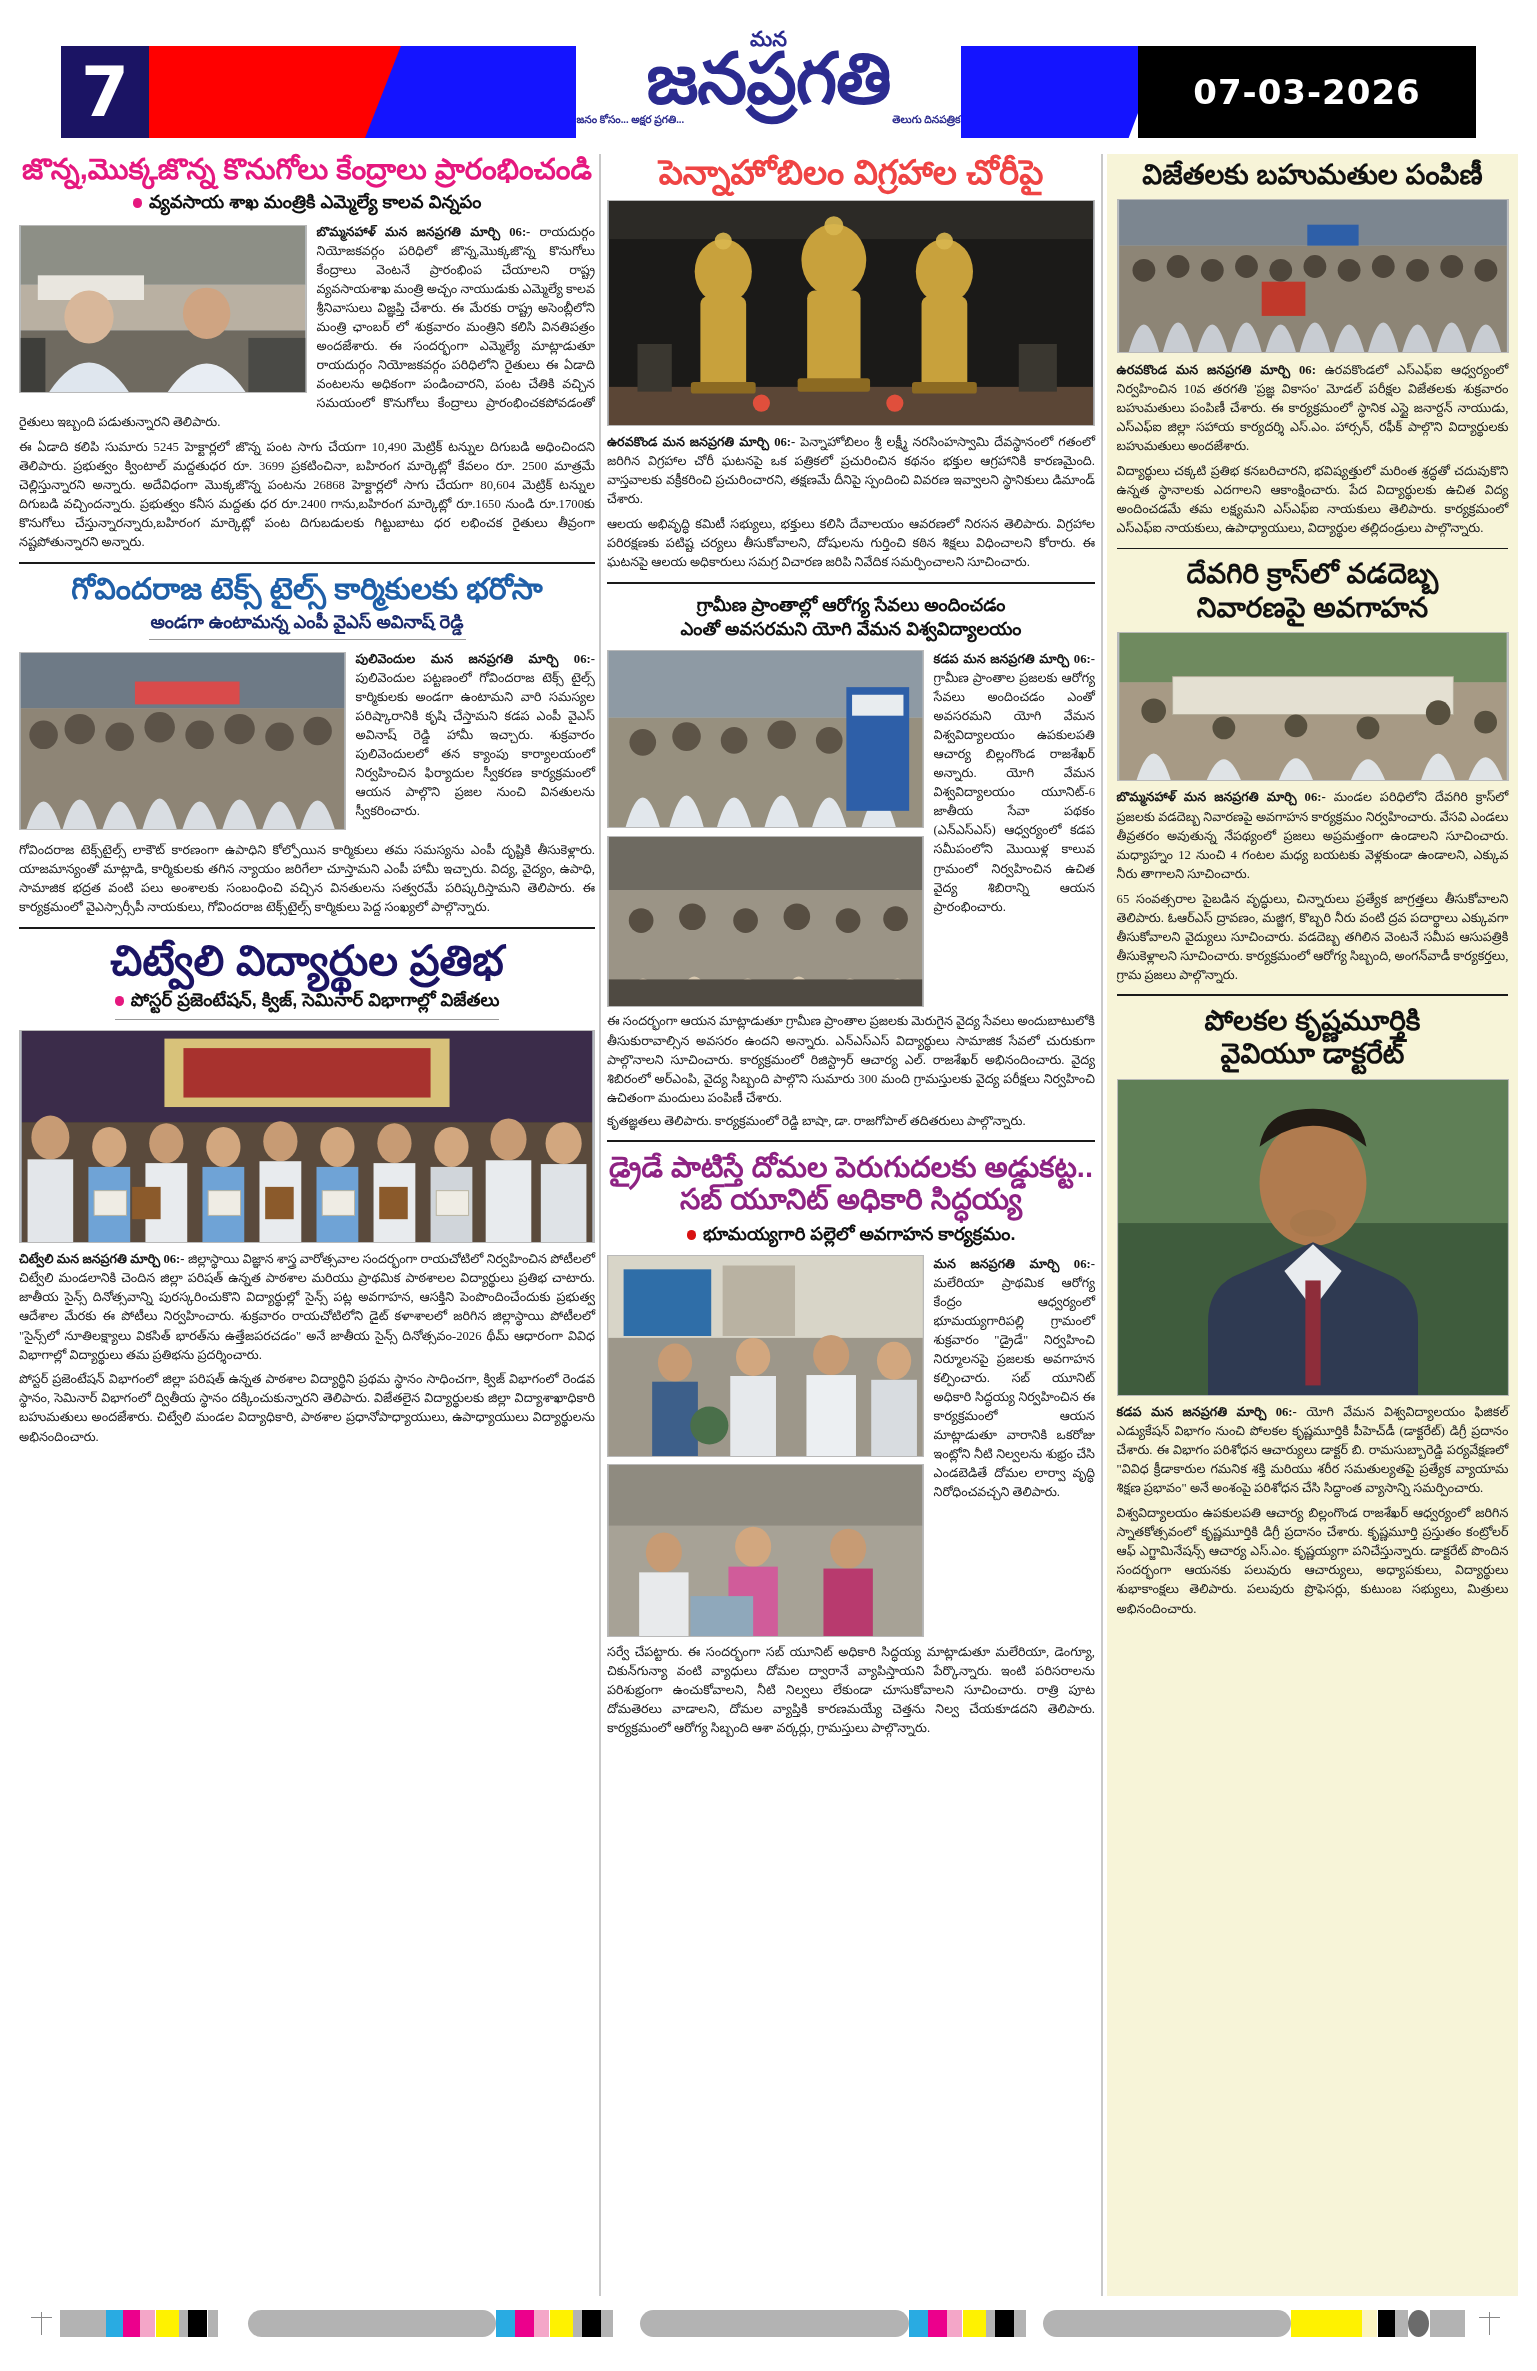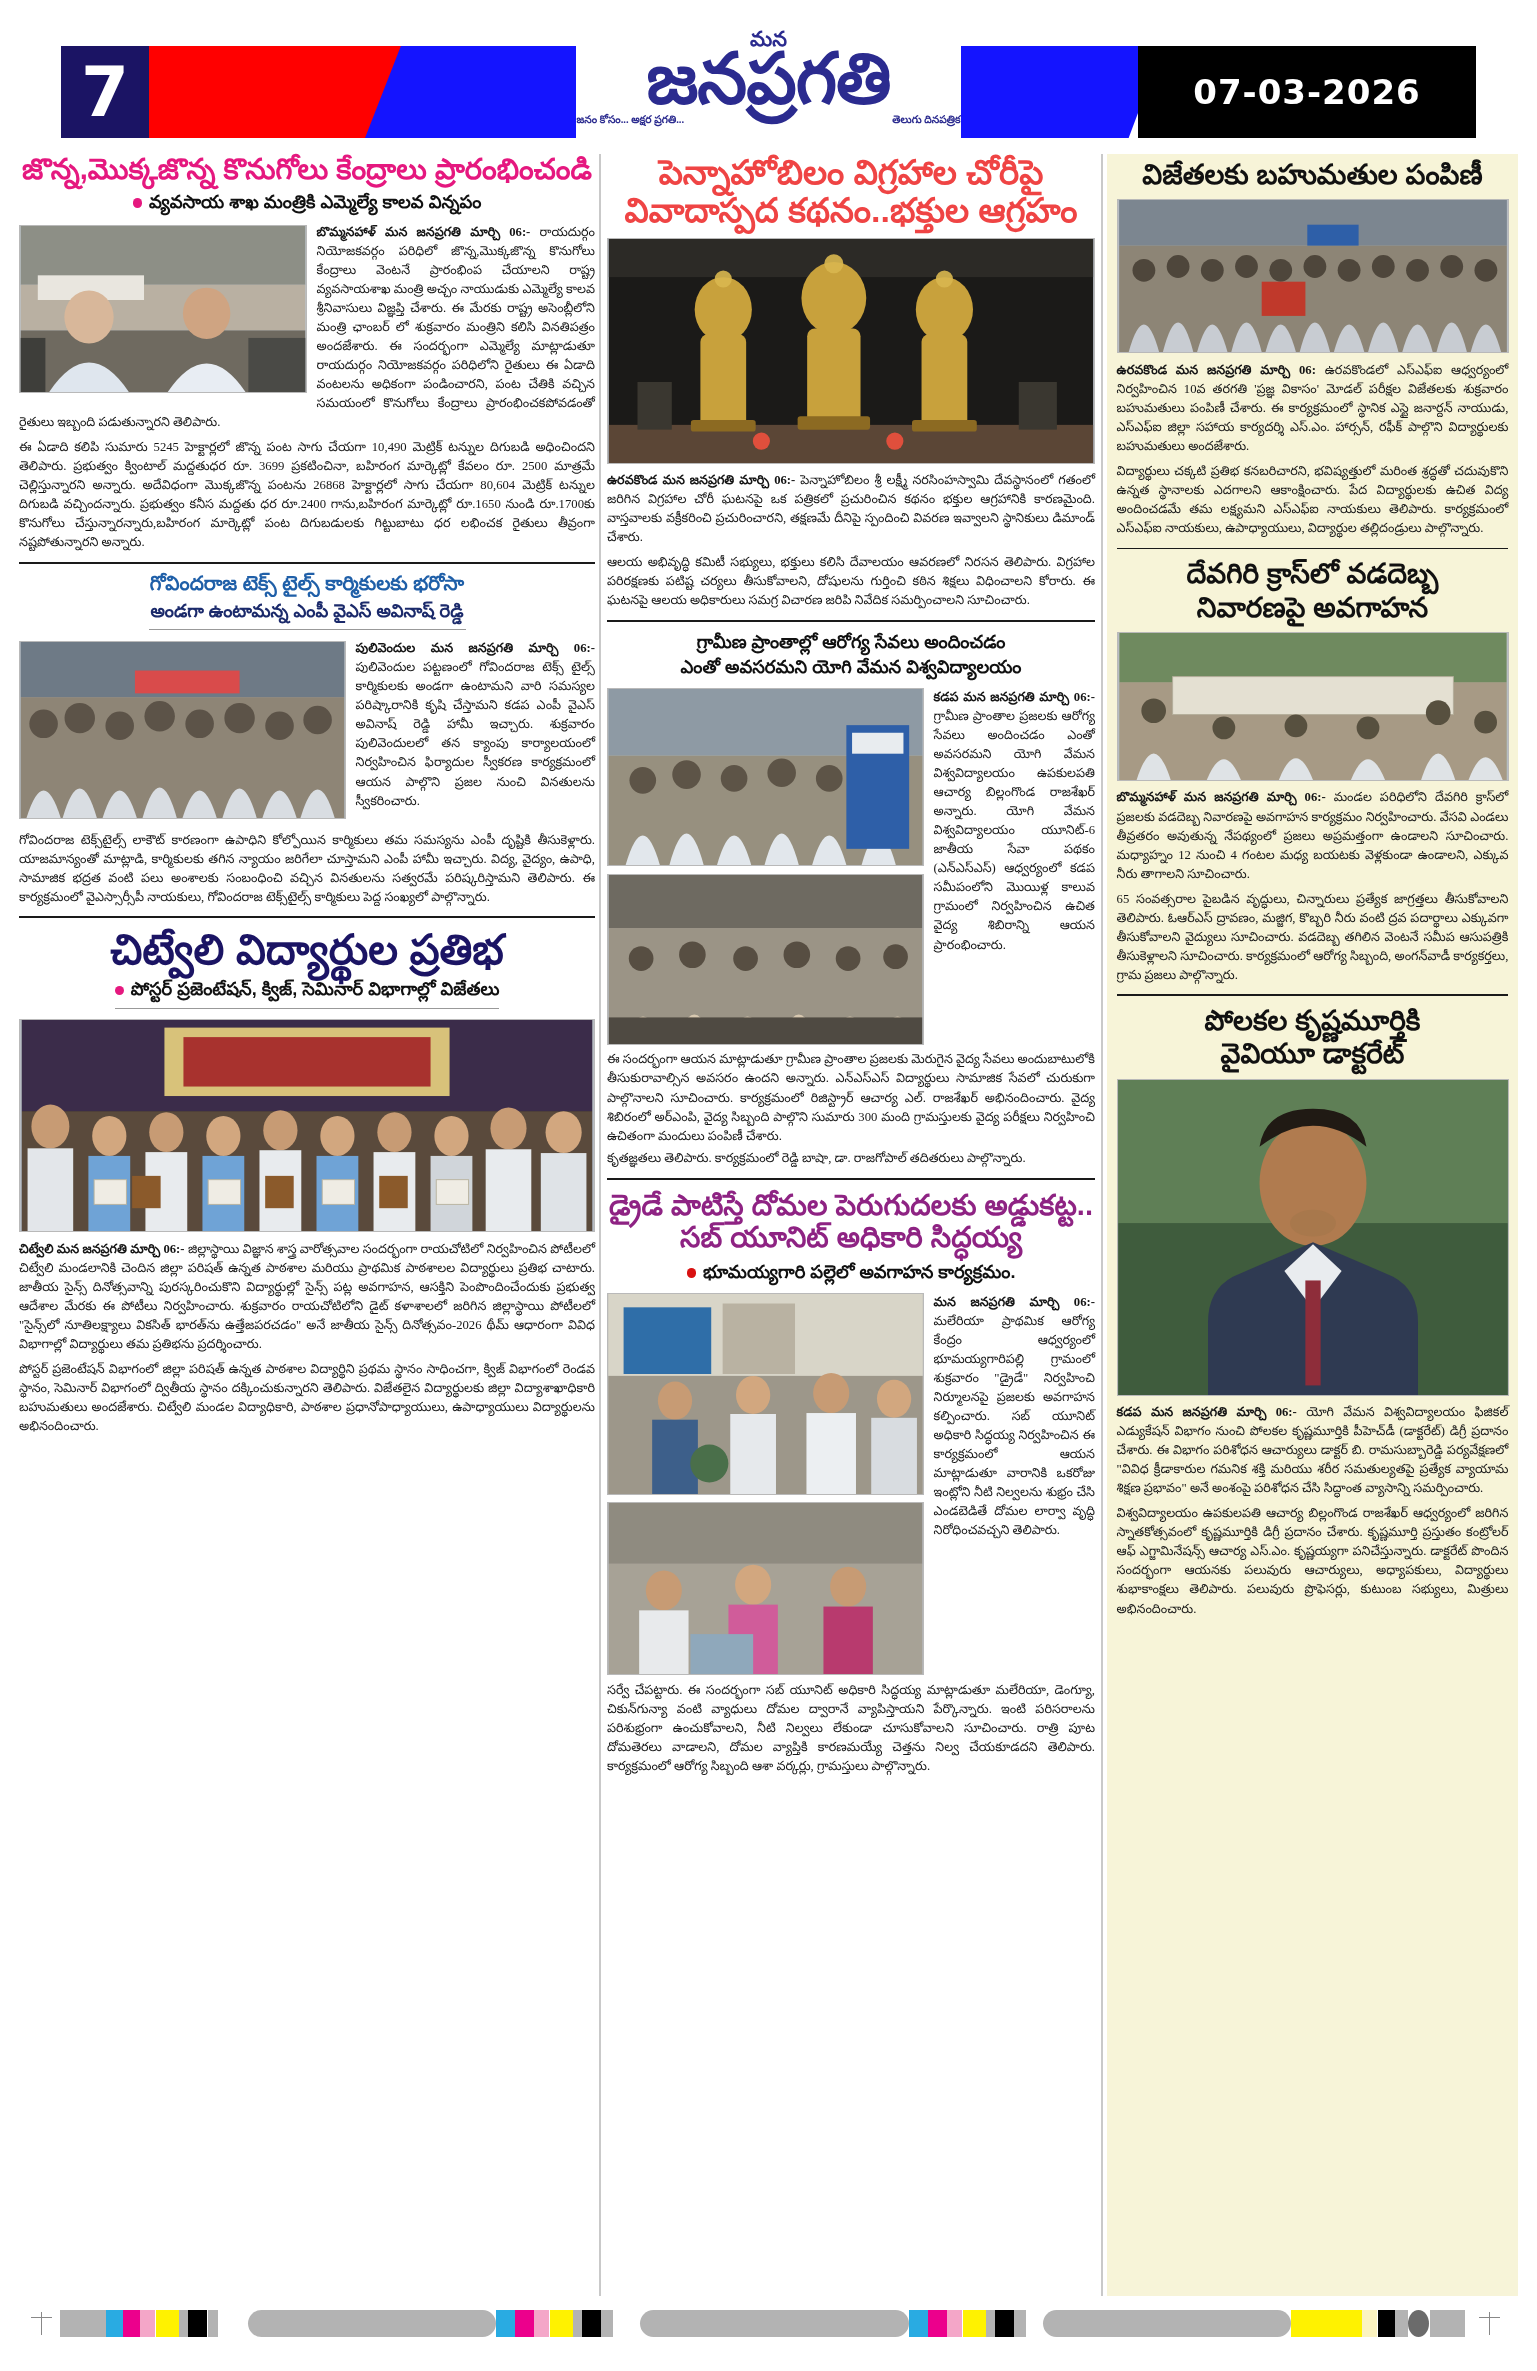--- a/index.html
+++ b/index.html
@@ -63,21 +63,21 @@
   
   .article { margin-bottom:9.6px; }
   .hr-thin-light { height:1px; background:#999; margin:5.8px 0 7.7px 0; }
 
   .headline {
     text-align:center; font-weight:700; line-height:1.06;
     font-family:"Liberation Sans", sans-serif;
   }
   .hl-pink   { color:#e5187f; font-size:29px; }
   .hl-orange { color:#ef4444; font-size:34px; }
-  .hl-blue   { color:#1f5fa8; font-size:20px; }
+  .hl-blue   { color:#1f5fa8; font-size:30px; }
   .hl-red    { color:#e11b1b; font-size:34px; }
   .hl-navy-big { color:#1b1464; font-size:42px; }
   .hl-purple { color:#8e2383; font-size:29px; }
   .hl-black-r{ color:#111111; font-size:28px; }
 
   .subhead {
     text-align:center; color:#111; font-size:18px; font-weight:700;
     margin-top:5.8px; line-height:1.25;
     font-family:"Liberation Sans", sans-serif;
   }
@@ -266,21 +266,20 @@
           <span>జిల్లాస్థాయి విజ్ఞాన శాస్త్ర వారోత్సవాల సందర్భంగా రాయచోటిలో నిర్వహించిన పోటీలలో చిట్వేలి మండలానికి చెందిన జిల్లా పరిషత్ ఉన్నత పాఠశాల మరియు ప్రాథమిక పాఠశాలల విద్యార్థులు ప్రతిభ చాటారు. జాతీయ సైన్స్ దినోత్సవాన్ని పురస్కరించుకొని విద్యార్థుల్లో సైన్స్ పట్ల అవగాహన, ఆసక్తిని పెంపొందించేందుకు ప్రభుత్వ ఆదేశాల మేరకు ఈ పోటీలు నిర్వహించారు. శుక్రవారం రాయచోటిలోని డైట్ కళాశాలలో జరిగిన జిల్లాస్థాయి పోటీలలో "సైన్స్‌లో నూతిలక్ష్యాలు వికసిత్ భారత్‌ను ఉత్తేజపరచడం" అనే జాతీయ సైన్స్ దినోత్సవం-2026 థీమ్ ఆధారంగా వివిధ విభాగాల్లో విద్యార్థులు తమ ప్రతిభను ప్రదర్శించారు.</span>
         </div>
         <div class="body-text" style="margin-top:5.8px;">పోస్టర్ ప్రజెంటేషన్ విభాగంలో జిల్లా పరిషత్ ఉన్నత పాఠశాల విద్యార్థిని ప్రథమ స్థానం సాధించగా, క్విజ్ విభాగంలో రెండవ స్థానం, సెమినార్ విభాగంలో ద్వితీయ స్థానం దక్కించుకున్నారని తెలిపారు. విజేతలైన విద్యార్థులకు జిల్లా విద్యాశాఖాధికారి బహుమతులు అందజేశారు. చిట్వేలి మండల విద్యాధికారి, పాఠశాల ప్రధానోపాధ్యాయులు, ఉపాధ్యాయులు విద్యార్థులను అభినందించారు.</div>
       </div>
     </div>
 
     <div class="col col-mid">
 
       <div class="article">
         <div class="headline hl-orange">పెన్నాహోబిలం విగ్రహాల చోరీపై</div>
-        <div class="headline hl-orange" style="margin-top:1.9px;">వివాదాస్పద కథనం..భక్తుల ఆగ్రహం</div>
         <svg class="photo" width="488" height="226" viewBox="0 0 508 235" style="display:block;margin-top:9.6px;">
           <rect width="508" height="235" fill="#1b1a18"></rect>
           <rect x="0" y="0" width="508" height="40" fill="#2c2a26"></rect>
           <rect x="0" y="195" width="508" height="40" fill="#5b4636"></rect>
           <g fill="#c8a13c">
             <ellipse cx="120" cy="74" rx="30" ry="34"></ellipse>
               <rect x="96" y="100" width="48" height="98" rx="8"></rect>
             <ellipse cx="236" cy="62" rx="34" ry="38"></ellipse>
               <rect x="208" y="94" width="56" height="104" rx="8"></rect>
             <ellipse cx="352" cy="74" rx="30" ry="34"></ellipse>

